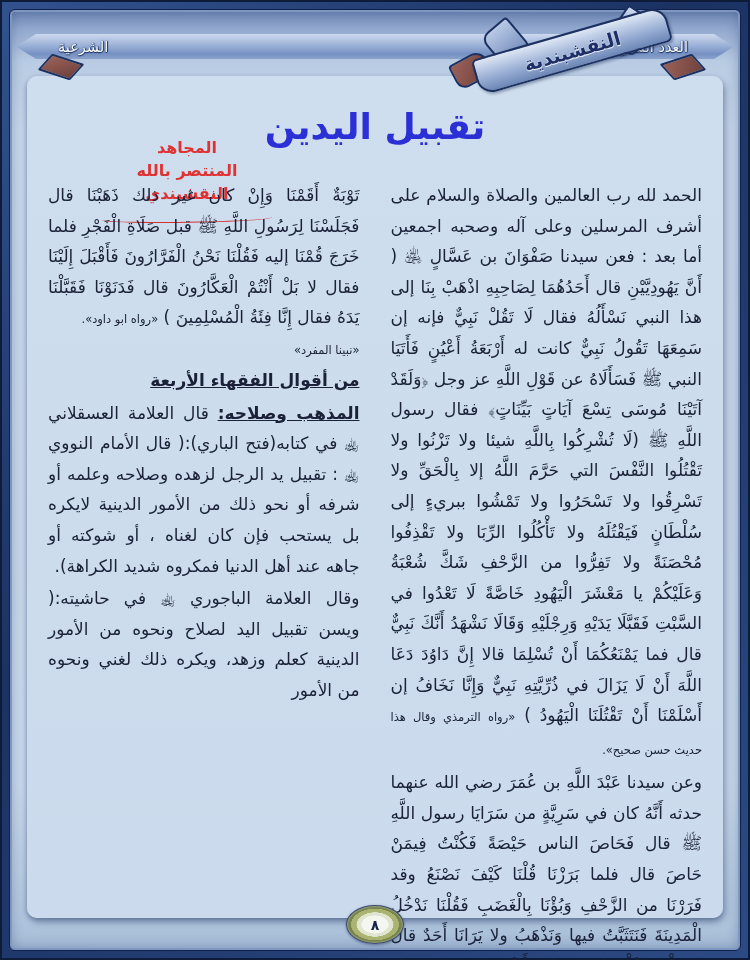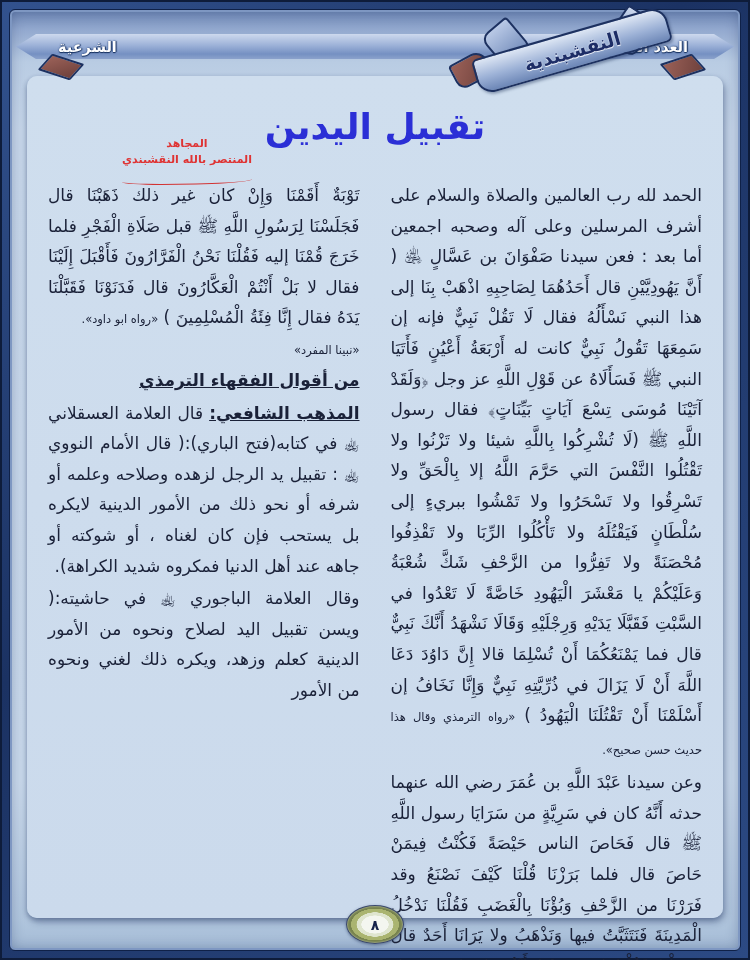--- a/index.html
+++ b/index.html
@@ -37,21 +37,21 @@
     filter:drop-shadow(0 0 1px #1c2f5e) drop-shadow(0 1px 1px #1c2f5e) drop-shadow(0 0 1px #1c2f5e);
     display:flex;align-items:center;
   }
   .banner-right{left:306px;right:6px;
     clip-path:polygon(0 0,calc(100% - 20px) 0,100% 50%,calc(100% - 20px) 100%,0 100%,16px 50%);
     justify-content:flex-end;padding-right:46px;box-sizing:border-box;}
   .banner-left{left:6px;right:312px;
     clip-path:polygon(20px 0,100% 0,calc(100% - 16px) 50%,100% 100%,20px 100%,0 50%);
     justify-content:flex-start;padding-left:42px;box-sizing:border-box;}
   .banner-label{
-    color:#fff;font-weight:bold;font-size:14.5px;letter-spacing:.5px;
+    color:#fff;font-weight:normal;font-size:14.5px;letter-spacing:.5px;
     text-shadow:0 1px 1px #16305e,1px 0 1px #16305e,0 0 2px #2a4a86;
     white-space:nowrap;
   }
   .tail{
     position:absolute;width:30px;height:16px;top:47px;
     background:linear-gradient(135deg,#9b6158,#6f413c);
     border:2px solid #1d3160;border-radius:2px;
   }
   .tail-left{left:34px;transform:rotate(18deg) skewX(-24deg);}
   .tail-right{right:40px;transform:rotate(-18deg) skewX(24deg);}
@@ -88,21 +88,21 @@
     text-shadow:0 0 2px #eef2fa,0 1px 0 #eef2fa;white-space:nowrap;
   }
 
   
   .title{
     position:absolute;left:0;right:0;top:86px;text-align:center;
     font-size:36px;font-weight:bold;color:#2b2fd6;margin:10px;
   }
   .author{
     position:absolute;left:92px;top:126px;width:170px;
-    color:#df3333;font-size:11px;font-weight:bold;
+    color:#df3333;font-size:16px;font-weight:bold;
     text-align:center;line-height:1.45;direction:rtl;
   }
   .author .a2{display:inline-block;border-bottom:1px solid #d23232;
     border-radius:0 0 70% 30%/0 0 6px 3px;padding-bottom:16px;}
 
   
   .cols{
     position:absolute;left:36px;right:36px;top:168px;bottom:44px;
     display:flex;direction:rtl;gap:27px;
   }
@@ -160,22 +160,22 @@
     </div>
 
     <div class="cols">
       <div class="col">
           <p class="para-normal"><span class="seg-normal">الحمد لله رب العالمين والصلاة والسلام على أشرف المرسلين وعلى آله وصحبه اجمعين أما بعد : فعن سيدنا صَفْوَانَ بن عَسَّالٍ ﵁ ( أَنَّ يَهُودِيَّيْنِ قال أَحَدُهُمَا لِصَاحِبِهِ اذْهَبْ بِنَا إلى هذا النبي نَسْأَلُهُ فقال لَا تَقُلْ نَبِيٌّ فإنه إن سَمِعَهَا تَقُولُ نَبِيٌّ كانت له أَرْبَعَةُ أَعْيُنٍ فَأَتَيَا النبي ﷺ فَسَأَلَاهُ عن قَوْلِ اللَّهِ عز وجل ﴿وَلَقَدْ آتَيْنَا مُوسَى تِسْعَ آيَاتٍ بَيِّنَاتٍ﴾ فقال رسول اللَّهِ ﷺ (لَا تُشْرِكُوا بِاللَّهِ شيئا ولا تَزْنُوا ولا تَقْتُلُوا النَّفْسَ التي حَرَّمَ اللَّهُ إلا بِالْحَقِّ ولا تَسْرِقُوا ولا تَسْحَرُوا ولا تَمْشُوا ببريءٍ إلى سُلْطَانٍ فَيَقْتُلَهُ ولا تَأْكُلُوا الرِّبَا ولا تَقْذِفُوا مُحْصَنَةً ولا تَفِرُّوا من الزَّحْفِ شَكَّ شُعْبَةُ وَعَلَيْكُمْ يا مَعْشَرَ الْيَهُودِ خَاصَّةً لَا تَعْدُوا في السَّبْتِ فَقَبَّلَا يَدَيْهِ وَرِجْلَيْهِ وَقَالَا نَشْهَدُ أَنَّكَ نَبِيٌّ قال فما يَمْنَعُكُمَا أَنْ تُسْلِمَا قالا إِنَّ دَاوُدَ دَعَا اللَّهَ أَنْ لَا يَزَالَ في ذُرِّيَّتِهِ نَبِيٌّ وَإِنَّا نَخَافُ إن أَسْلَمْنَا أَنْ تَقْتُلَنَا الْيَهُودُ ) </span><span class="seg-small">«رواه الترمذي وقال هذا حديث حسن صحيح».</span></p>
           <p class="para-normal"><span class="seg-normal">وعن سيدنا عَبْدَ اللَّهِ بن عُمَرَ رضي الله عنهما حدثه أَنَّهُ كان في سَرِيَّةٍ من سَرَايَا رسول اللَّهِ ﷺ قال فَحَاصَ الناس حَيْصَةً فَكُنْتُ فِيمَنْ حَاصَ قال فلما بَرَزْنَا قُلْنَا كَيْفَ نَصْنَعُ وقد فَرَرْنَا من الزَّحْفِ وَبُؤْنَا بِالْغَضَبِ فَقُلْنَا نَدْخُلُ الْمَدِينَةَ فَنَتَثَبَّتُ فيها وَنَذْهَبُ ولا يَرَانَا أَحَدٌ قال فَدَخَلْنَا فَقُلْنَا لو عَرَضْنَا أَنْفُسَنَا على رسول اللَّهِ ﷺ فَإِنْ كانت لنا</span></p>
         </div>
       <div class="col">
           <p class="para-normal"><span class="seg-normal">تَوْبَةٌ أَقَمْنَا وَإِنْ كان غير ذلك ذَهَبْنَا قال فَجَلَسْنَا لِرَسُولِ اللَّهِ ﷺ قبل صَلَاةِ الْفَجْرِ فلما خَرَجَ قُمْنَا إليه فَقُلْنَا نَحْنُ الْفَرَّارُونَ فَأَقْبَلَ إِلَيْنَا فقال لا بَلْ أَنْتُمْ الْعَكَّارُونَ قال فَدَنَوْنَا فَقَبَّلْنَا يَدَهُ فقال إِنَّا فِئَةُ الْمُسْلِمِينَ ) </span><span class="seg-small">«رواه ابو داود».</span></p>
           <p class="para-cite"><span class="seg-small">«نبينا المفرد»</span></p>
-          <p class="para-heading"><span class="seg-normal">من أقوال الفقهاء الترمذي</span></p>
-          <p class="para-normal"><span class="seg-ubold">المذهب الشافعي:</span><span class="seg-normal"> قال العلامة العسقلاني ﵀ في كتابه(فتح الباري):( قال الأمام النووي ﵀ : تقبيل يد الرجل لزهده وصلاحه وعلمه أو شرفه أو نحو ذلك من الأمور الدينية لايكره بل يستحب فإن كان لغناه ، أو شوكته أو جاهه عند أهل الدنيا فمكروه شديد الكراهة).</span></p>
+          <p class="para-heading"><span class="seg-normal">من أقوال الفقهاء الأربعة</span></p>
+          <p class="para-normal"><span class="seg-ubold">المذهب وصلاحه:</span><span class="seg-normal"> قال العلامة العسقلاني ﵀ في كتابه(فتح الباري):( قال الأمام النووي ﵀ : تقبيل يد الرجل لزهده وصلاحه وعلمه أو شرفه أو نحو ذلك من الأمور الدينية لايكره بل يستحب فإن كان لغناه ، أو شوكته أو جاهه عند أهل الدنيا فمكروه شديد الكراهة).</span></p>
           <p class="para-normal"><span class="seg-normal">وقال العلامة الباجوري ﵀ في حاشيته:( ويسن تقبيل اليد لصلاح ونحوه من الأمور الدينية كعلم وزهد، ويكره ذلك لغني ونحوه من الأمور</span></p>
         </div>
     </div>
 
     <div class="medallion">
       <span class="num">٨</span>
     </div>
   </div>
 </div>
 

